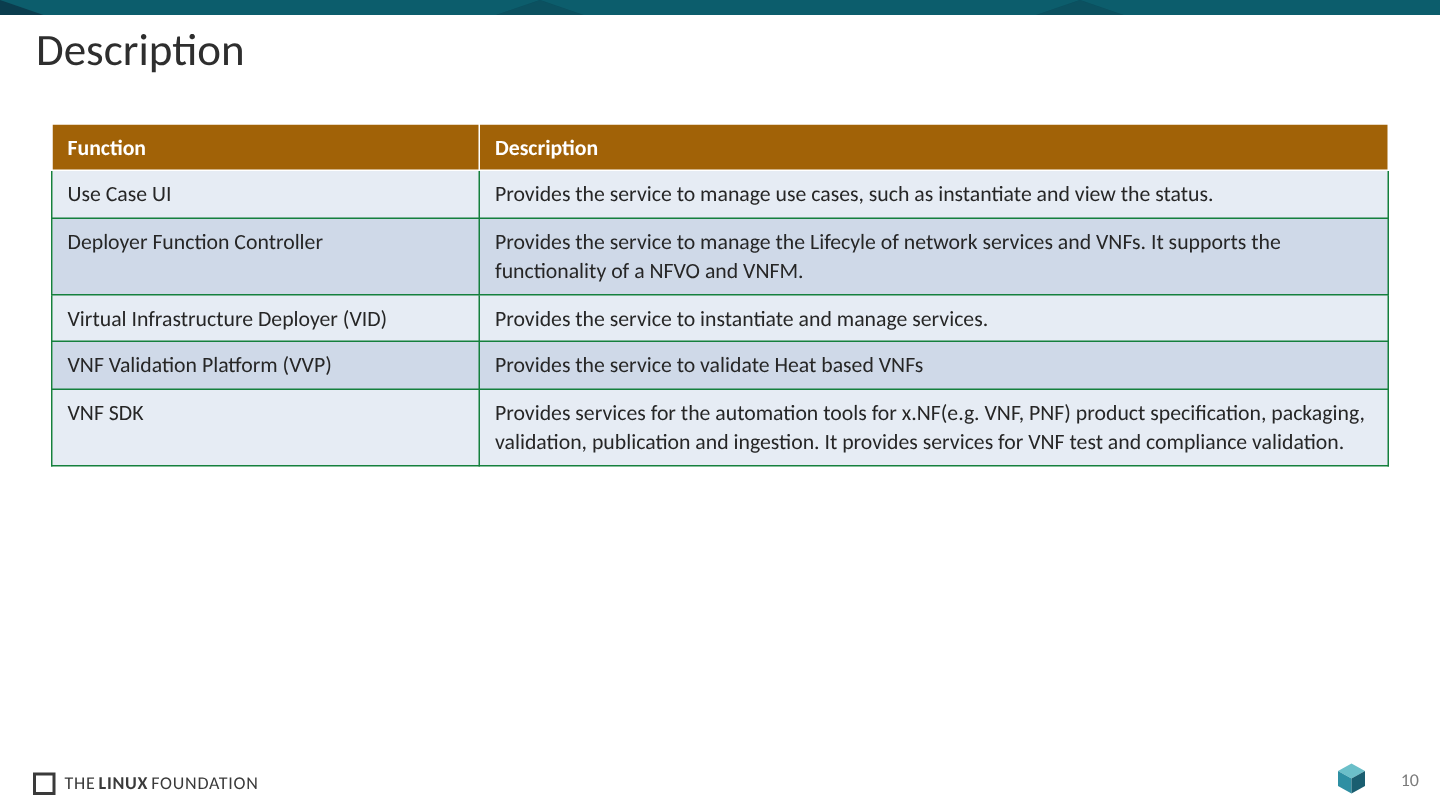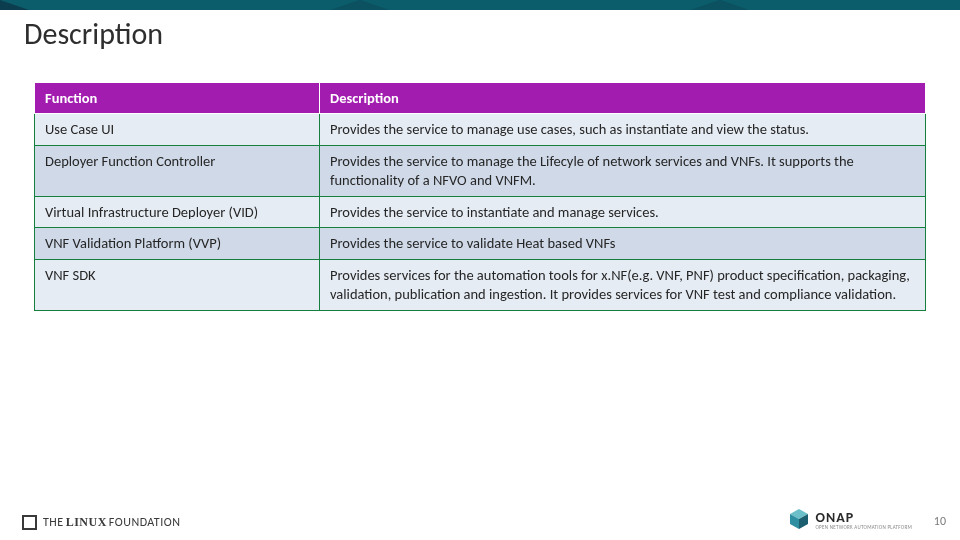--- a/index.html
+++ b/index.html
@@ -31,21 +31,21 @@
     background: #fff;
     z-index: 1;
   }
   .content { padding: 20px 34px 0 34px; }
   table.func {
     width: 100%;
     border-collapse: collapse;
     font-size: 14.5px;
   }
   table.func th {
-    background: #a21caf;
+    background: #a16207;
     color: #fff;
     text-align: left;
     font-weight: 700;
     padding: 6px 10px;
     border: 1px solid #fff;
   }
   table.func td {
     padding: 6px 10px;
     border: 1px solid #15803d;
     color: #262626;
@@ -142,30 +142,26 @@
         <td>Provides services for the automation tools for x.NF(e.g. VNF, PNF) product specification, packaging, validation, publication and ingestion. It provides services for VNF test and compliance validation.</td>
       </tr>
     </tbody>
   </table>
 </div>
 
 <div class="footer">
   <div class="footer-left">
     <span class="lf-box"></span>
     <span class="lf-text">
-      <span>THE</span><b style="margin:0 2px;font-family:Liberation Serif, serif;">LINUX</b><span>FOUNDATION</span>
+      <span>THE</span><b style="margin:0 2px;">LINUX</b><span>FOUNDATION</span>
     </span>
   </div>
   <div class="footer-right">
     <span class="onap-cube">
       <svg width="22" height="22" viewBox="0 0 22 22">
         <polygon points="11,1 20,6 11,11 2,6" fill="#6bbfc9"></polygon>
         <polygon points="2,6 11,11 11,21 2,16" fill="#2e8fa3"></polygon>
         <polygon points="20,6 11,11 11,21 20,16" fill="#1a5e70"></polygon>
       </svg>
     </span>
-    <span>
-      <span class="onap-label">ONAP</span>
-      <span class="onap-sub">OPEN NETWORK AUTOMATION PLATFORM</span>
-    </span>
   </div>
   <div class="page-num">10</div>
 </div>
 
 </body></html>

